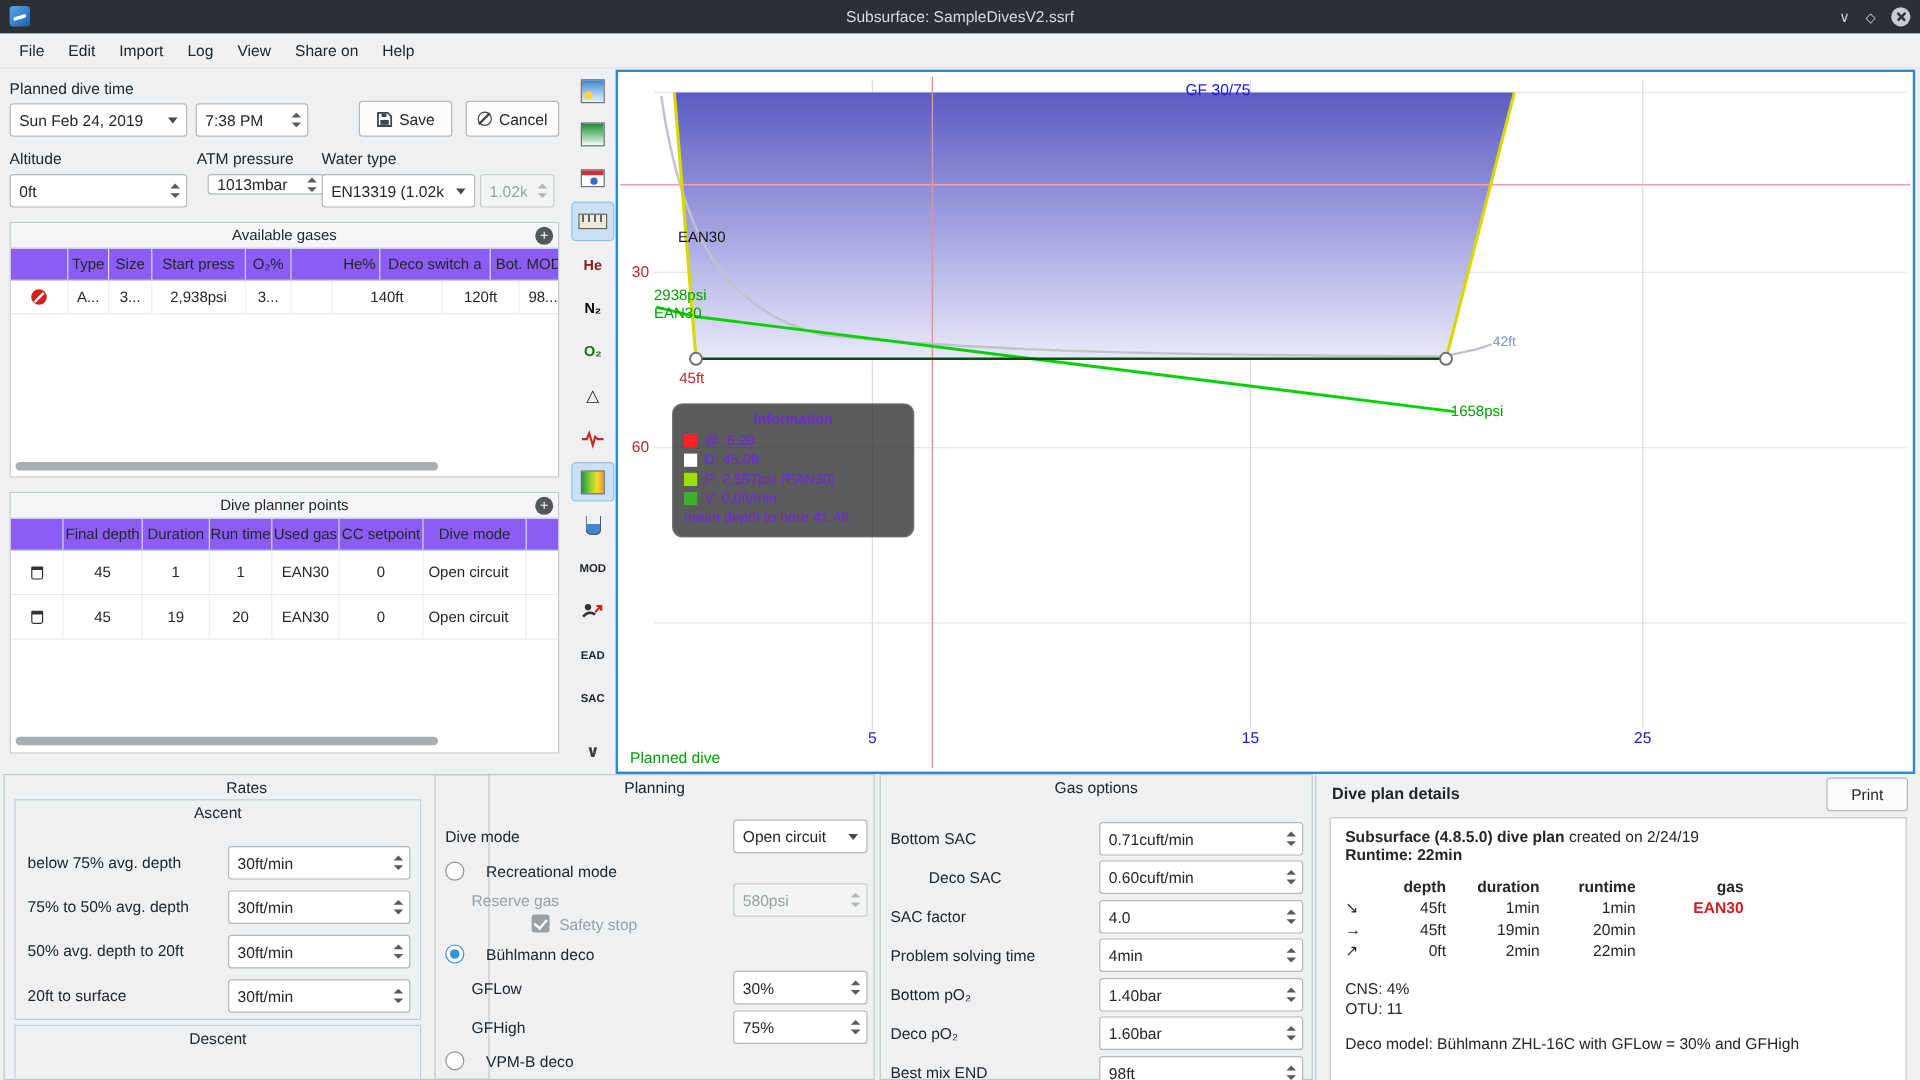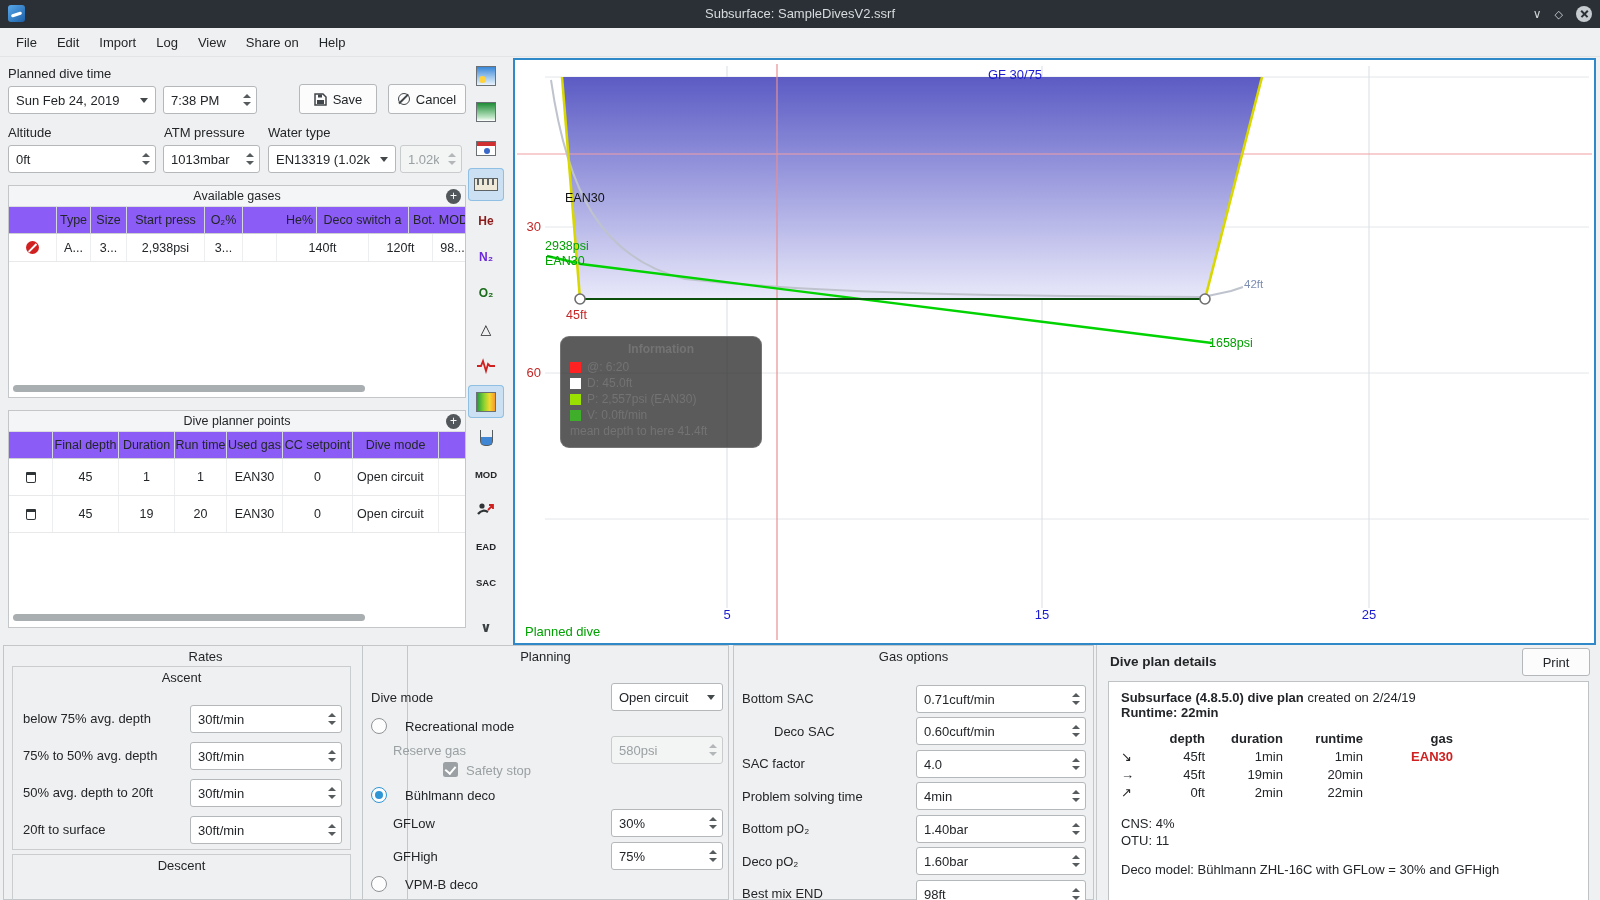--- a/index.html
+++ b/index.html
@@ -39,39 +39,39 @@
 .addbtn{position:absolute;right:4px;top:2.5px;width:15px;height:15px;border-radius:50%;background:#52575b;color:#fff;font-size:12px;line-height:14px;text-align:center;cursor:pointer;}
 .thead{display:flex;background:#8b5cf6;border-bottom:1px solid #ccd0d2;height:27px;}
 .thead>div{border-right:1px solid #d6d9db;display:flex;align-items:center;justify-content:center;font-size:12.5px;overflow:hidden;white-space:nowrap;flex:none;}
 .trow{display:flex;border-bottom:1px solid #e7e9ea;background:#fff;}
 .trow>div{border-right:1px solid #edeeef;display:flex;align-items:center;justify-content:center;font-size:12.5px;overflow:hidden;flex:none;}
 .hthumb{position:absolute;height:7px;border-radius:3.5px;background:#a9aeb1;}
 .noentry{width:13px;height:13px;border-radius:50%;background:#d02020;position:relative;}
 .noentry::after{content:"";position:absolute;left:1px;top:5.6px;width:11px;height:1.8px;background:#fff;transform:rotate(-45deg);}
 .trash{width:10px;height:11px;border:1.5px solid #2f3437;border-top:3.5px solid #2f3437;border-radius:1px 1px 2px 2px;}
 
-.ptoolbar{position:absolute;left:468px;top:58px;width:44px;height:587px;display:flex;flex-direction:column;align-items:flex-start;}
+.ptoolbar{position:absolute;left:468px;top:58px;width:44px;height:587px;display:flex;flex-direction:column;align-items:flex-end;}
 .tbtn{width:36px;height:33px;margin:1.6px 0;display:flex;align-items:center;justify-content:center;border-radius:4px;flex:none;}
 .tbtn.active{background:#cbe0f2;box-shadow:inset 0 0 0 1px #8fc0e4;}
 .tbtn .txt{font-weight:bold;font-size:12px;}
 .tbtn .txt.sm{font-size:9.5px;}
 .a-ceil{width:20px;height:20px;border:1px solid #6b7074;background:linear-gradient(180deg,#3a87d8 0%,#9cc5ec 55%,#e8f2fb 100%);position:relative;}
 .a-ceil::after{content:"";position:absolute;left:2px;bottom:2px;width:7px;height:7px;border-radius:50%;background:#ffd23f;}
 .a-grad{width:20px;height:20px;border:1px solid #6b7074;background:linear-gradient(180deg,#1d8c35,#bfe6c6 80%,#ffffff);}
 .a-photo{width:20px;height:15px;border:1px solid #6b7074;background:#fff;position:relative;}
 .a-photo::before{content:"";position:absolute;left:0;top:0;right:0;height:4px;background:#d03030;}
 .a-photo::after{content:"";position:absolute;left:7px;top:6px;width:6px;height:6px;border-radius:50%;background:#3a68c8;}
 .a-ruler{width:24px;height:13px;border:1px solid #5e6366;background:#efe9da;position:relative;}
 .a-ruler::after{content:"";position:absolute;left:2px;top:0;right:2px;height:6px;background:repeating-linear-gradient(90deg,#5e6366 0 1.5px,transparent 1.5px 5px);}
 .a-heat{width:20px;height:20px;border:1px solid #6b7074;background:linear-gradient(90deg,#1f9a40,#8fd32f 40%,#f4d92e 70%,#f49a2e);}
 .a-flask{width:13px;height:16px;border:1.5px solid #565b5e;border-top:none;border-radius:0 0 5px 5px;background:linear-gradient(180deg,transparent 45%,#3f86d4 45%);}
 
 .chartbox{position:absolute;left:513px;top:58px;width:1083px;height:587px;background:#fff;border:2px solid #2f88c8;}
 .chart-svg{position:absolute;left:0;top:0;width:100%;height:100%;}
-.tooltip{position:absolute;left:45px;top:276px;width:202px;background:rgba(45,45,45,0.78);border:1px solid rgba(130,130,130,0.65);border-radius:9px;color:#737373;font-size:12px;padding:5px 9px 8px;}
+.tooltip{position:absolute;left:45px;top:276px;width:202px;background:rgba(45,45,45,0.78);border:1px solid rgba(130,130,130,0.65);border-radius:9px;color:#6d28d9;font-size:12px;padding:5px 9px 8px;}
 .tt-title{text-align:center;font-weight:bold;margin-bottom:3px;}
 .tt-row{display:flex;align-items:center;gap:6px;height:16px;white-space:nowrap;}
 .chip{width:11px;height:11px;flex:none;}
 .c-red{background:#ff2222;}.c-white{background:#ffffff;}.c-lime{background:#9ae000;}.c-green{background:#3fae2a;}
 
 .bottom{position:absolute;left:0;top:645px;width:1600px;height:255px;}
 .panel{position:absolute;border:1px solid #c3c7c9;}
 .ptitle{position:absolute;left:0;right:0;top:3px;text-align:center;font-size:13px;}
 .panel-sub{position:absolute;border:1px solid #c9cdcf;}
 .radio{position:absolute;display:flex;align-items:center;gap:18px;font-size:13px;}
@@ -152,21 +152,21 @@
     <div class="lbl" style="left:164px;top:68px;">ATM pressure</div>
     <div class="lbl" style="left:268px;top:68px;">Water type</div>
 
     <div class="spin" style="left:8px;top:88px;width:148px;height:28px;">
       <span>0ft</span>
       <span class="sp-arrows">
           <i class="up"></i>
           <i class="dn"></i>
         </span>
     </div>
-    <div class="spin" style="left:163px;top:88px;width:97px;height:28px;">
+    <div class="spin" style="left:173px;top:88px;width:97px;height:17px;">
       <span>1013mbar</span>
       <span class="sp-arrows">
           <i class="up"></i>
           <i class="dn"></i>
         </span>
     </div>
     <div class="combo" style="left:268px;top:88px;width:128px;height:28px;">
       <span class="nowrap">EN13319 (1.02k</span>
       <span class="combo-arrow"></span>
     </div>
@@ -263,21 +263,21 @@
     <div class="tbtn">
         <span class="a-photo"></span>
       </div>
     <div class="tbtn active">
         <span class="a-ruler"></span>
       </div>
     <div class="tbtn">
         <span class="txt" style="color:#8c1a1a;">He</span>
       </div>
     <div class="tbtn">
-        <span class="txt" style="color:#6d28d9;">N₂</span>
+        <span class="txt" style="color:#000000;">N₂</span>
       </div>
     <div class="tbtn">
         <span class="txt" style="color:#1a6b1a;">O₂</span>
       </div>
     <div class="tbtn">
         <span class="txt" style="font-size:14px;">△</span>
       </div>
     <div class="tbtn">
         <svg width="20" height="16">
           <polyline points="1,8 5,8 7,3 10,13 12,6 14,8 19,8" fill="none" stroke="#d02020" stroke-width="1.8"></polyline>

